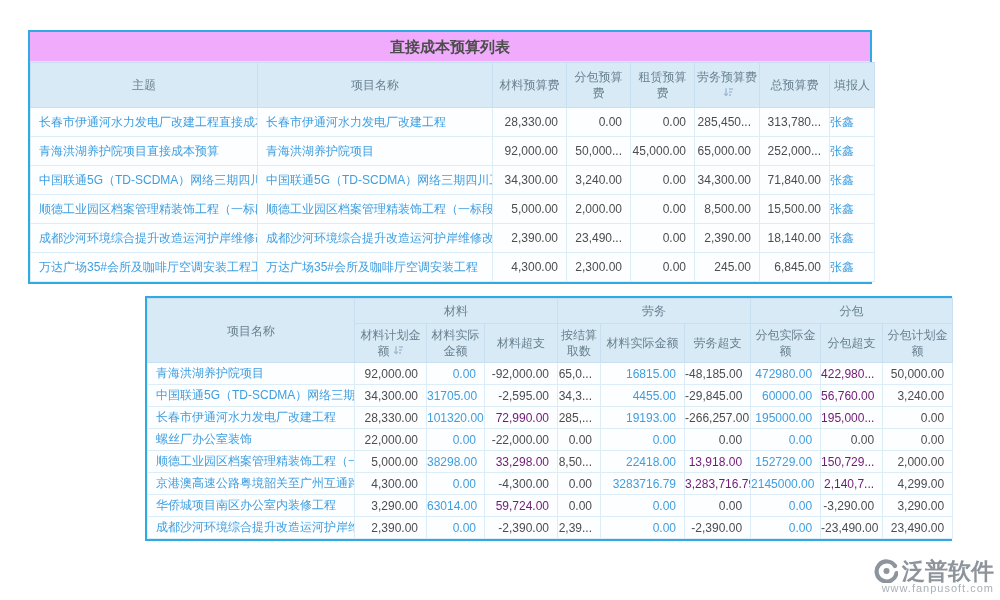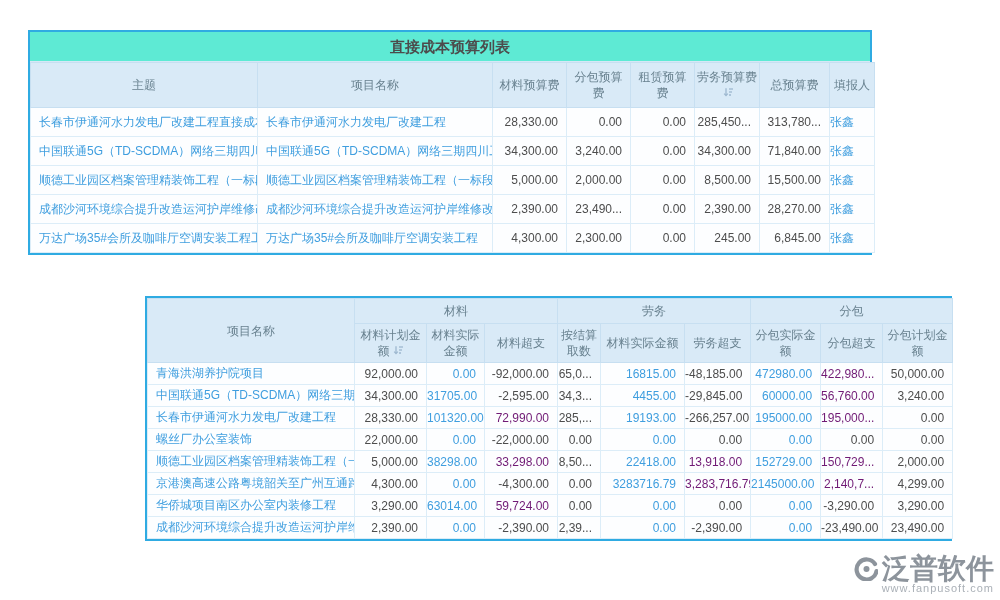--- a/index.html
+++ b/index.html
@@ -7,21 +7,21 @@
   .page {
     position:relative; width:1000px; height:600px; background:#ffffff;
     font-family:"Liberation Sans","DejaVu Sans",sans-serif; overflow:hidden;
   }
   .tbl { position:absolute; background:#ffffff; border:2px solid #2fabe2; }
   .tbl-top    { left:28px;  top:30px;  width:844px; }
   .tbl-bottom { left:145px; top:296px; width:807px; }
   .tbl-title {
     height:30px; line-height:30px; text-align:center;
     font-size:15px; font-weight:bold; color:#4c4c4c;
-    background:#5eead4; border-bottom:1px solid #d5e8f6;
+    background:#f0abfc; border-bottom:1px solid #d5e8f6;
   }
   table { width:100%; border-collapse:collapse; table-layout:fixed; }
   th {
     background:#d9eaf7; color:#68818f; font-weight:normal; font-size:12px;
     border:1px solid #c7dff1; padding:3px 2px; line-height:1.35; text-align:center;
     vertical-align:middle;
   }
   .tbl-top thead th { height:45px; }
   .tbl-bottom tr.grp th { height:25px; }
   .tbl-bottom tr.sub th { height:29px; }
@@ -35,21 +35,21 @@
   .c   { text-align:left; }
   .num { text-align:right; padding-right:8px; color:#4d4d4d; }
   .link { color:#3f9edf; cursor:pointer; }
   .red  { color:#701a75; }
   .sort-ic { display:inline-block; margin-left:3px; vertical-align:-1px; }
   .watermark {
     position:absolute; right:6px; bottom:6px; text-align:right;
     color:#8d949c; z-index:5; line-height:1;
   }
   .wm-row { display:flex; align-items:center; justify-content:flex-end; gap:4px; }
-  .wm-brand { font-size:28px; font-weight:bold; color:#8d949c;text-align:center; }
+  .wm-brand { font-size:23px; font-weight:bold; color:#8d949c;text-align:center; }
   .wm-url { font-size:11px; color:#aab0b7; letter-spacing:1px; margin-top:0; }
 </style>
 </head>
 <body>
 
 <div class="page">
 
   <section class="tbl tbl-top">
     <div class="tbl-title">直接成本预算列表</div>
     <table>
@@ -88,20 +88,30 @@
             <td class="link l">长春市伊通河水力发电厂改建工程直接成本...</td>
             <td class="link l">长春市伊通河水力发电厂改建工程</td>
             <td class="num">28,330.00</td>
             <td class="num">0.00</td>
             <td class="num">0.00</td>
             <td class="num">285,450...</td>
             <td class="num">313,780...</td>
             <td class="link c">张鑫</td>
           </tr>
           <tr>
+            <td class="link l">青海洪湖养护院项目直接成本预算</td>
+            <td class="link l">青海洪湖养护院项目</td>
+            <td class="num">92,000.00</td>
+            <td class="num">50,000...</td>
+            <td class="num">45,000.00</td>
+            <td class="num">65,000.00</td>
+            <td class="num">252,000...</td>
+            <td class="link c">张鑫</td>
+          </tr>
+          <tr>
             <td class="link l">中国联通5G（TD-SCDMA）网络三期四川...</td>
             <td class="link l">中国联通5G（TD-SCDMA）网络三期四川工程</td>
             <td class="num">34,300.00</td>
             <td class="num">3,240.00</td>
             <td class="num">0.00</td>
             <td class="num">34,300.00</td>
             <td class="num">71,840.00</td>
             <td class="link c">张鑫</td>
           </tr>
           <tr>
@@ -114,21 +124,21 @@
             <td class="num">15,500.00</td>
             <td class="link c">张鑫</td>
           </tr>
           <tr>
             <td class="link l">成都沙河环境综合提升改造运河护岸维修改...</td>
             <td class="link l">成都沙河环境综合提升改造运河护岸维修改造</td>
             <td class="num">2,390.00</td>
             <td class="num">23,490...</td>
             <td class="num">0.00</td>
             <td class="num">2,390.00</td>
-            <td class="num">28,270.00</td>
+            <td class="num">18,140.00</td>
             <td class="link c">张鑫</td>
           </tr>
           <tr>
             <td class="link l">万达广场35#会所及咖啡厅空调安装工程工...</td>
             <td class="link l">万达广场35#会所及咖啡厅空调安装工程</td>
             <td class="num">4,300.00</td>
             <td class="num">2,300.00</td>
             <td class="num">0.00</td>
             <td class="num">245.00</td>
             <td class="num">6,845.00</td>

